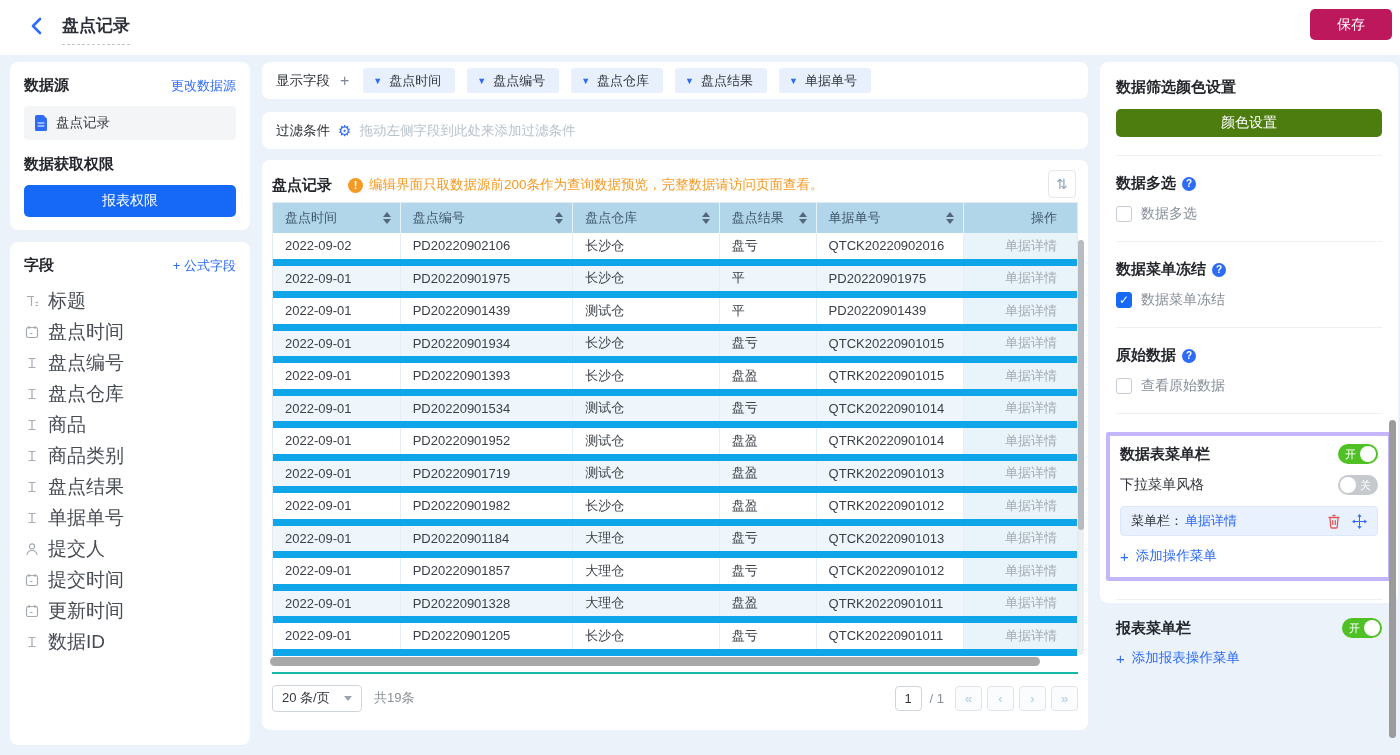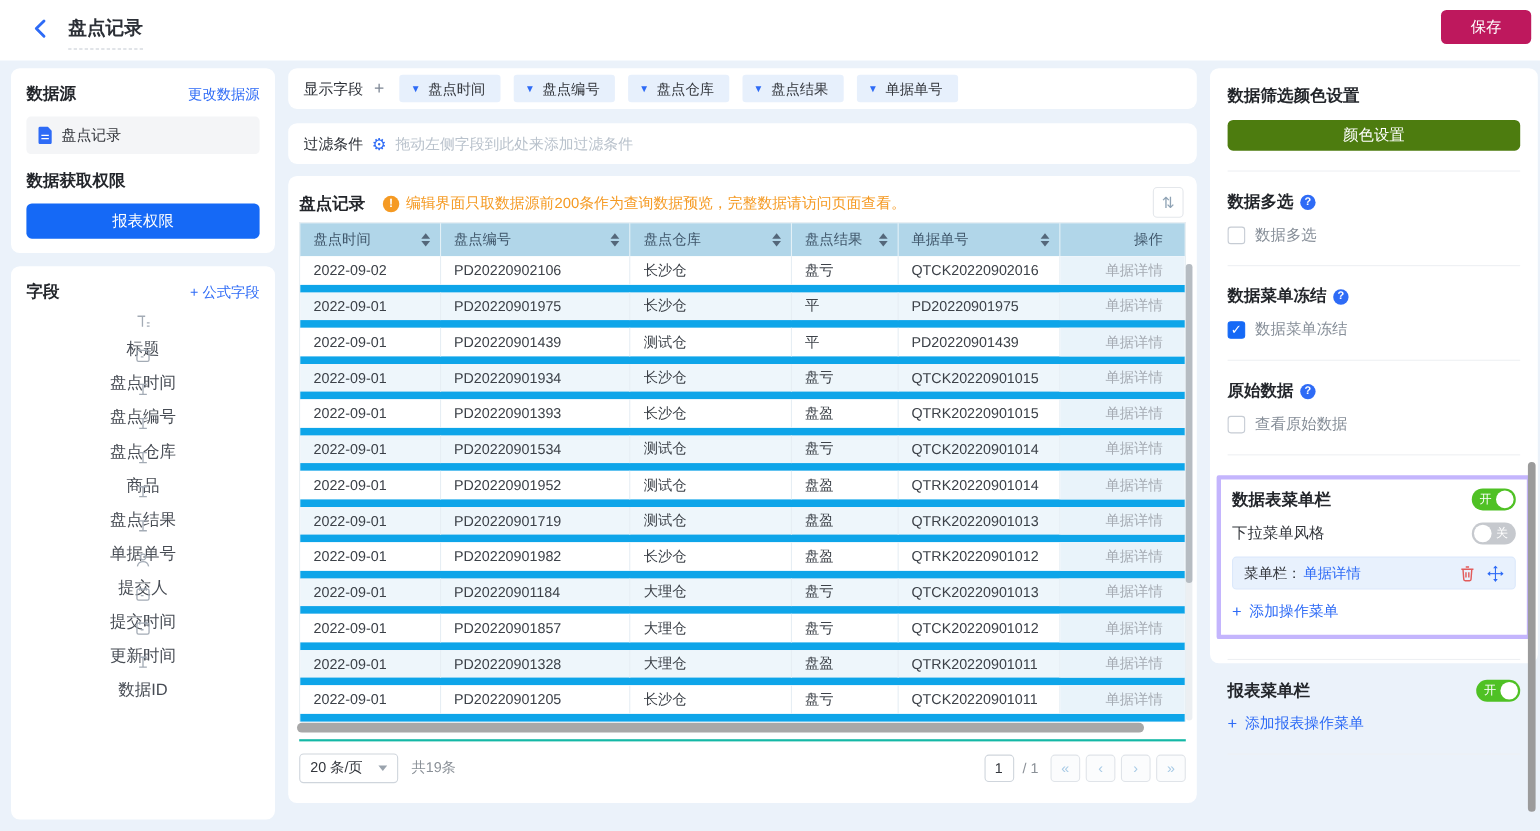--- a/index.html
+++ b/index.html
@@ -20,21 +20,21 @@
   .sec-head{display:flex;align-items:center;justify-content:space-between;}
   .sec-title{font-size:15px;font-weight:bold;color:#23262b;}
   .link{color:#2e6bf6;font-size:13px;cursor:pointer;}
   .source-row{margin-top:11px;height:34px;background:#f4f5f7;border-radius:4px;display:flex;align-items:center;
     padding-left:10px;font-size:13.5px;color:#33363c;gap:8px;}
   .perm-title{margin-top:15px;}
   .blue-btn{margin-top:11px;width:100%;height:32px;background:#1569f6;color:#fff;border:none;border-radius:5px;
     font-size:14px;display:flex;align-items:center;justify-content:center;}
   .lcard2{left:10px;top:242px;width:240px;height:503px;padding:14px;}
   .field-list{margin-top:10px;}
-  .field-item{height:31px;display:flex;align-items:center;gap:9px;font-size:15px;color:#474c54;cursor:grab;flex-direction:column;}
+  .field-item{height:31px;display:flex;align-items:center;gap:9px;font-size:19px;color:#474c54;cursor:grab;}
   .ficon{width:15px;display:inline-flex;justify-content:center;}
 
   
   .chips-card{left:262px;top:62px;width:826px;height:37px;padding:0 14px;display:flex;align-items:center;gap:10px;}
   .row-label{font-size:13.5px;color:#2b2f36;white-space:nowrap;}
   .plus-btn{color:#7e8795;font-size:16px;margin-right:4px;cursor:pointer;}
   .chips{display:flex;gap:12px;align-items:center;}
   .chip{height:25px;background:#e7f0fc;border-radius:3px;display:flex;align-items:center;gap:7px;
     padding:0 14px 0 10px;font-size:13px;color:#33363c;cursor:pointer;}
   .chip-caret{color:#2e6bf6;font-size:9px;}
@@ -186,20 +186,28 @@
           </svg>
         </span>
         <span class="flabel">商品</span>
       </div>
       <div class="field-item">
         <span class="ficon">
           <svg width="14" height="14" viewBox="0 0 14 14" fill="none" stroke="#a3abb5" stroke-width="1.2">
             <path d="M3.5 2.5h7M3.5 11.5h7M7 2.5v9"></path>
           </svg>
         </span>
+        <span class="flabel">商品类别</span>
+      </div>
+      <div class="field-item">
+        <span class="ficon">
+          <svg width="14" height="14" viewBox="0 0 14 14" fill="none" stroke="#a3abb5" stroke-width="1.2">
+            <path d="M3.5 2.5h7M3.5 11.5h7M7 2.5v9"></path>
+          </svg>
+        </span>
         <span class="flabel">盘点结果</span>
       </div>
       <div class="field-item">
         <span class="ficon">
           <svg width="14" height="14" viewBox="0 0 14 14" fill="none" stroke="#a3abb5" stroke-width="1.2">
             <path d="M3.5 2.5h7M3.5 11.5h7M7 2.5v9"></path>
           </svg>
         </span>
         <span class="flabel">单据单号</span>
       </div>

